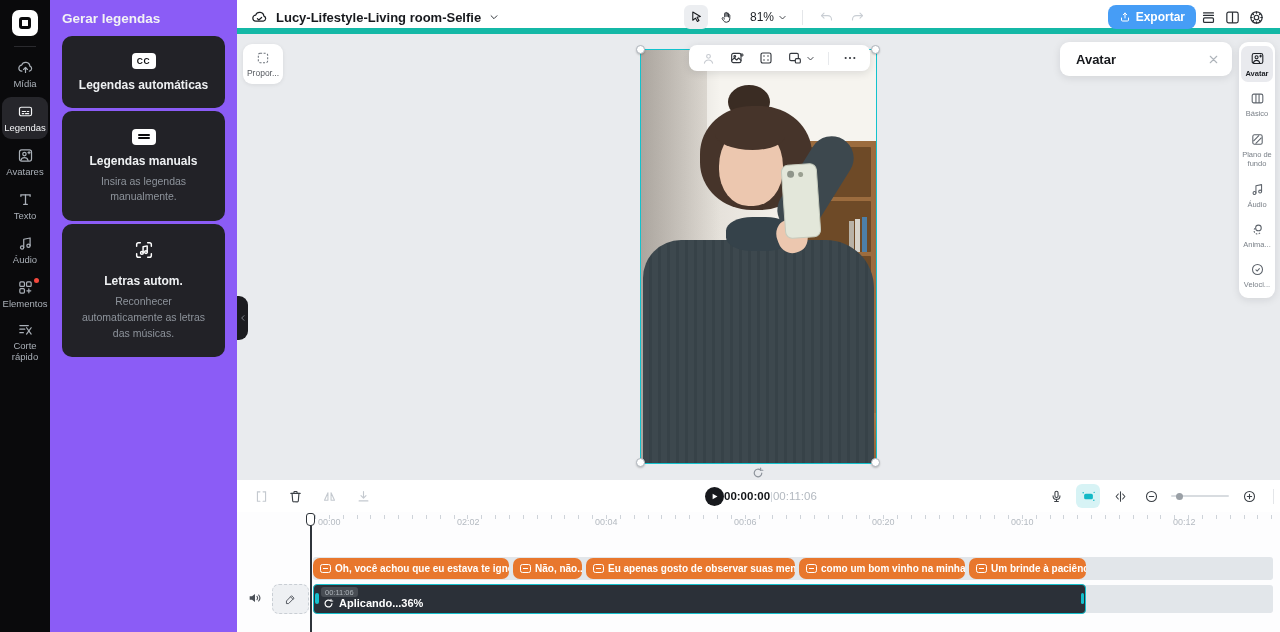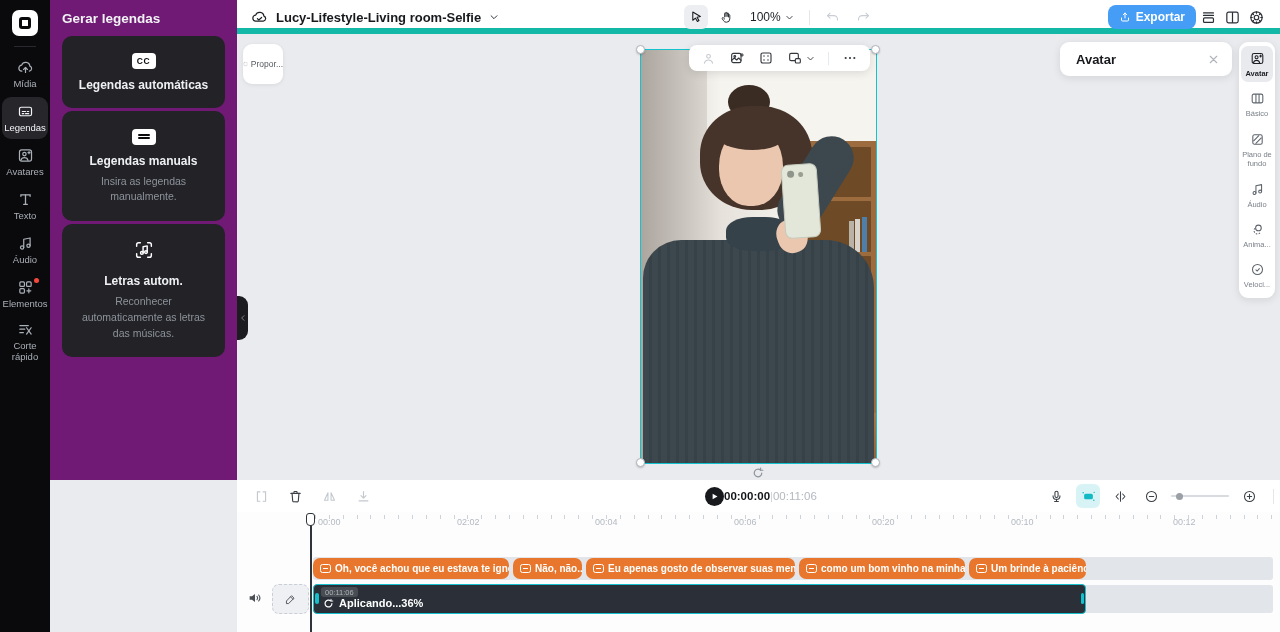--- a/index.html
+++ b/index.html
@@ -11,21 +11,21 @@
   .iconbar { position:absolute; left:0; top:0; width:50px; height:632px; background:#0a0a0c; display:flex; flex-direction:column; align-items:center; z-index:30; }
   .logo { width:26px; height:26px; background:#fff; border-radius:7px; margin-top:10px; display:flex; align-items:center; justify-content:center; }
   .logo-glyph { width:12px; height:12px; border:3px solid #0a0a0c; border-radius:3px; transform:rotate(0deg); }
   .iconbar-divider { width:22px; height:1px; background:#2a2a2e; margin:10px 0 6px; }
   .nav-item { width:46px; min-height:42px; border-radius:9px; display:flex; flex-direction:column; align-items:center; justify-content:center; gap:3px; color:#aab0b8; cursor:pointer; margin-bottom:2px; padding:4px 0; position:relative; }
   .nav-item.selected { background:#26262b; color:#f4f5f7; }
   .nav-label { font-size:9.5px; line-height:1.15; text-align:center; }
   .red-dot { position:absolute; top:5px; right:9px; width:5px; height:5px; border-radius:50%; background:#f5483d; }
 
   
-  .panel { position:absolute; left:50px; top:0; width:187px; height:480px; background:#701a75; z-index:25; }
+  .panel { position:absolute; left:50px; top:0; width:187px; height:632px; background:#8b5cf6; z-index:25; }
   .panel-title { color:#f2f3f5; font-size:13.5px; font-weight:bold; padding:11px 12px 8px; }
   .card { background:#222227; border-radius:10px; margin:0 12px 3px; padding:14px 12px 16px; text-align:center; cursor:pointer; }
   .card-1 { margin-top:2px; }
   .card-title { color:#eef0f2; font-size:12px; font-weight:bold; margin-top:9px; }
   .card-desc { color:#8d939b; font-size:10.5px; line-height:1.5; margin-top:6px; }
   .cc-badge { display:inline-flex; align-items:center; justify-content:center; width:24px; height:16px; background:#fff; border-radius:4px; color:#0a0a0c; font-size:8.5px; font-weight:bold; letter-spacing:.5px; }
   .cap-badge { display:inline-flex; align-items:center; justify-content:center; width:24px; height:16px; background:#fff; border-radius:4px; }
   .cap-badge i { display:block; width:12px; height:2px; background:#0a0a0c; border-radius:1px; box-shadow:0 -3px 0 #0a0a0c; margin-top:3px; }
   .lyr-badge { display:inline-flex; width:24px; height:24px; align-items:center; justify-content:center; color:#fff; }
 
@@ -39,21 +39,21 @@
   .tbtn { width:24px; height:24px; border-radius:6px; display:flex; align-items:center; justify-content:center; color:#2b2f35; cursor:pointer; }
   .tbtn.selected { background:#eceef1; }
   .zoom-ctrl { display:flex; align-items:center; gap:4px; font-size:12px; color:#1c1f24; cursor:pointer; padding:0 4px; }
   .vdiv { width:1px; height:15px; background:#e4e6e9; margin:0 4px; }
   .tbtn.disabled { color:#c9ced4; }
   .top-right { position:absolute; right:12px; top:0; height:34px; display:flex; align-items:center; }
   .export-btn { height:24px; padding:0 11px; background:#469df6; color:#fff; border:none; border-radius:8px; font-size:12px; font-weight:bold; display:flex; align-items:center; gap:5px; cursor:pointer; font-family:inherit; }
 
   
   .canvas { position:absolute; left:237px; top:34px; width:1043px; height:446px; background:#e9ebee; z-index:10; }
-  .prop-card { position:absolute; left:6px; top:10px; width:40px; height:40px; background:#fff; border-radius:9px; box-shadow:0 1px 4px rgba(20,24,31,.08); display:flex; align-items:center; justify-content:center; gap:3px; color:#6d737b; cursor:pointer; }
+  .prop-card { position:absolute; left:6px; top:10px; width:40px; height:40px; background:#fff; border-radius:9px; box-shadow:0 1px 4px rgba(20,24,31,.08); display:flex; flex-direction:column; align-items:center; justify-content:center; gap:3px; color:#6d737b; cursor:pointer; }
   .prop-label { font-size:8.5px; color:#55595f; }
 
   .preview { position:absolute; left:404px; top:16px; width:235px; height:413px; outline:1.5px solid #12c2cd; background:#f1ede6; overflow:hidden; }
   .handle { position:absolute; width:9px; height:9px; background:#fff; border:1px solid #aeb4bb; border-radius:50%; box-shadow:0 1px 2px rgba(0,0,0,.2); z-index:12; }
   .h-tl { left:399px; top:11px; } .h-tr { left:634px; top:11px; }
   .h-bl { left:399px; top:424px; } .h-br { left:634px; top:424px; }
   .rotate-handle { position:absolute; left:514px; top:432px; color:#8d939b; }
 
   
   .ph { position:absolute; }
@@ -279,21 +279,21 @@
           <svg width="14" height="14" viewBox="0 0 24 24" fill="none" stroke="#17191d" stroke-width="1.8" stroke-linejoin="round">
             <path d="M6.5 3.5l13 7.6-5.7 1.4 3.3 5.7-2.7 1.5-3.2-5.7-4.7 3.5z"></path>
           </svg>
         </div>
       <div class="tbtn">
           <svg width="14" height="14" viewBox="0 0 24 24" fill="none" stroke="#2b2f35" stroke-width="1.7" stroke-linecap="round" stroke-linejoin="round">
             <path d="M8 12V5.8a1.1 1.1 0 012.2 0V11m0-5.7a1.1 1.1 0 012.2 0V11m0-4.8a1.1 1.1 0 012.2 0V12m0-3a1.1 1.1 0 012.2 0v6.2A5.8 5.8 0 0111 21a5.9 5.9 0 01-5-2.7l-2.2-3.6a1.2 1.2 0 012-1.3L8 15.5"></path>
           </svg>
         </div>
       <div class="zoom-ctrl">
-        <span>100%</span>
+        <span>81%</span>
         <svg width="9" height="9" viewBox="0 0 24 24" fill="none" stroke="#33373d" stroke-width="2.4" stroke-linecap="round">
             <path d="M5 9l7 7 7-7"></path>
           </svg>
       </div>
       <div class="vdiv"></div>
       <div class="tbtn disabled">
           <svg width="15" height="15" viewBox="0 0 24 24" fill="none" stroke="currentColor" stroke-width="1.8" stroke-linecap="round" stroke-linejoin="round">
             <path d="M8 5L4 9l4 4"></path>
             <path d="M4 9h10a6 6 0 016 6v1"></path>
           </svg>

